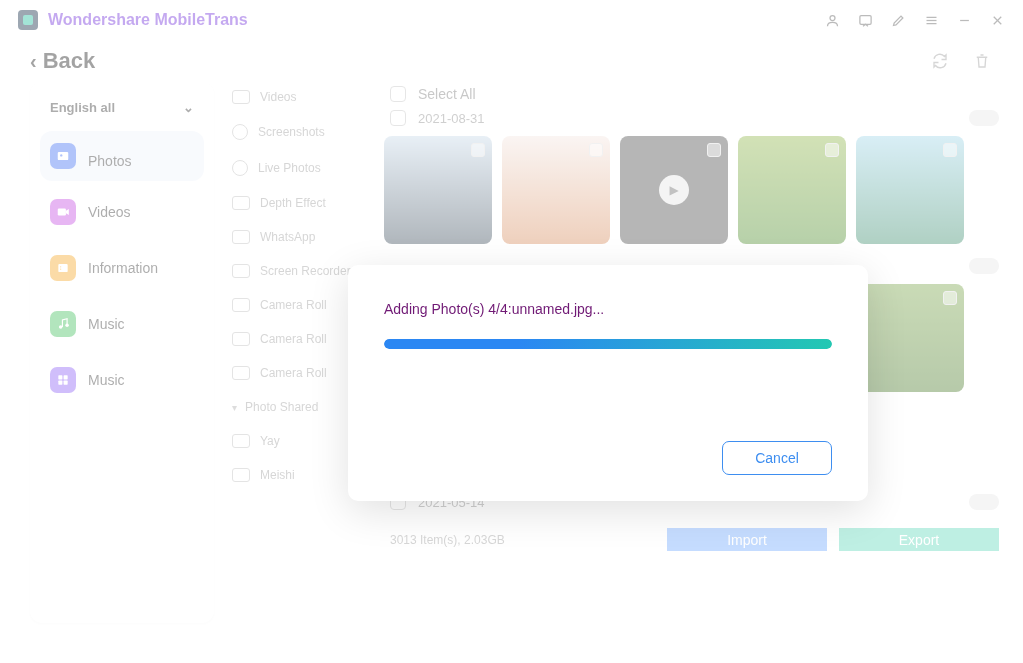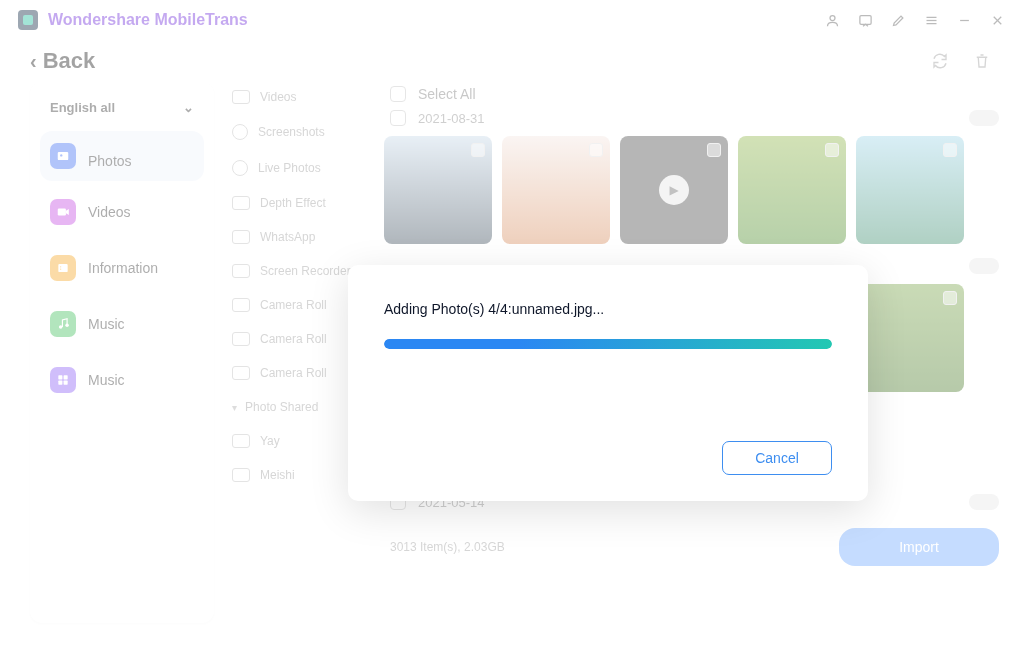--- a/index.html
+++ b/index.html
@@ -44,28 +44,28 @@
 .date-label { font-size: 13px; color: #888; flex: 1; }
 .count-pill { width: 30px; height: 16px; background: #e5e5e5; border-radius: 8px; }
 
 .thumb-row { display: flex; gap: 10px; padding: 4px 0 8px 0; }
 .thumb { width: 108px; height: 108px; border-radius: 8px; position: relative; background: #d8e5d8; }
 .thumb .tchk { position: absolute; top: 7px; right: 7px; width: 14px; height: 14px; border: 1.5px solid #ddd; background: rgba(255,255,255,0.5); border-radius: 3px; }
 .play-circle { position: absolute; top: 50%; left: 50%; transform: translate(-50%,-50%); width: 30px; height: 30px; border-radius: 50%; background: rgba(255,255,255,0.85); display:flex; align-items:center; justify-content:center; font-size:12px; color:#666; }
 
 .footer-row { display: flex; align-items: center; padding: 12px 0 0 6px; gap: 12px; }
 .footer-info { font-size: 12px; color: #999; flex: 1; }
-.big-btn { width: 160px; height: 38px; border-radius: 16px; border: none; font-size: 14px; cursor: pointer; color: #fff; }
+.big-btn { width: 160px; height: 23px; border-radius: 0; border: none; font-size: 14px; cursor: pointer; color: #fff; }
 .btn-import { background: #6fa8ff; }
 .btn-export { background: #5dd6b8; }
 
 .dim-overlay { position: absolute; inset: 0; background: rgba(255,255,255,0.6); pointer-events: none; }
 
 .modal { position: absolute; left: 348px; top: 265px; width: 520px; background: #fff; border-radius: 10px; box-shadow: 0 10px 40px rgba(0,0,0,0.12); padding: 36px 36px 26px; z-index: 10; }
-.modal-msg { font-size: 14px; color: #0f172a; margin-bottom: 22px; }
+.modal-msg { font-size: 14px; color: #701a75; margin-bottom: 22px; }
 .progress-track { width: 100%; height: 10px; background: #eef0f3; border-radius: 5px; overflow: hidden; }
 .progress-fill { height: 100%; width: 100%; background: linear-gradient(90deg, #2b87f3, #2b87f3 30%, #23c8b2); border-radius: 5px; }
 .modal-actions { display: flex; justify-content: flex-end; margin-top: 48px; }
 .cancel-btn { width: 110px; height: 34px; border: 1.5px solid #3e8ef0; background: #fff; color: #3e8ef0; border-radius: 7px; font-size: 14px; cursor: pointer; margin-top: 44px; }
 
 svg { display: block; }
 </style>
 </head>
 <body>
 
@@ -298,20 +298,21 @@
       <div class="thumb" style="background:#e8e8e0;height:80px"></div>
     </div>
     <div class="date-row">
       <div class="chk"></div>
       <span class="date-label">2021-05-14</span>
       <div class="count-pill"></div>
     </div>
     <div class="footer-row">
       <span class="footer-info">3013 Item(s), 2.03GB</span>
       <button class="big-btn btn-import">Import</button>
+      <button class="big-btn btn-export">Export</button>
     </div>
   </div>
 </div>
 
 <div class="dim-overlay"></div>
 
 <div class="modal">
   <div class="modal-msg">Adding Photo(s) 4/4:unnamed.jpg...</div>
   <div class="progress-track">
     <div class="progress-fill"></div>

